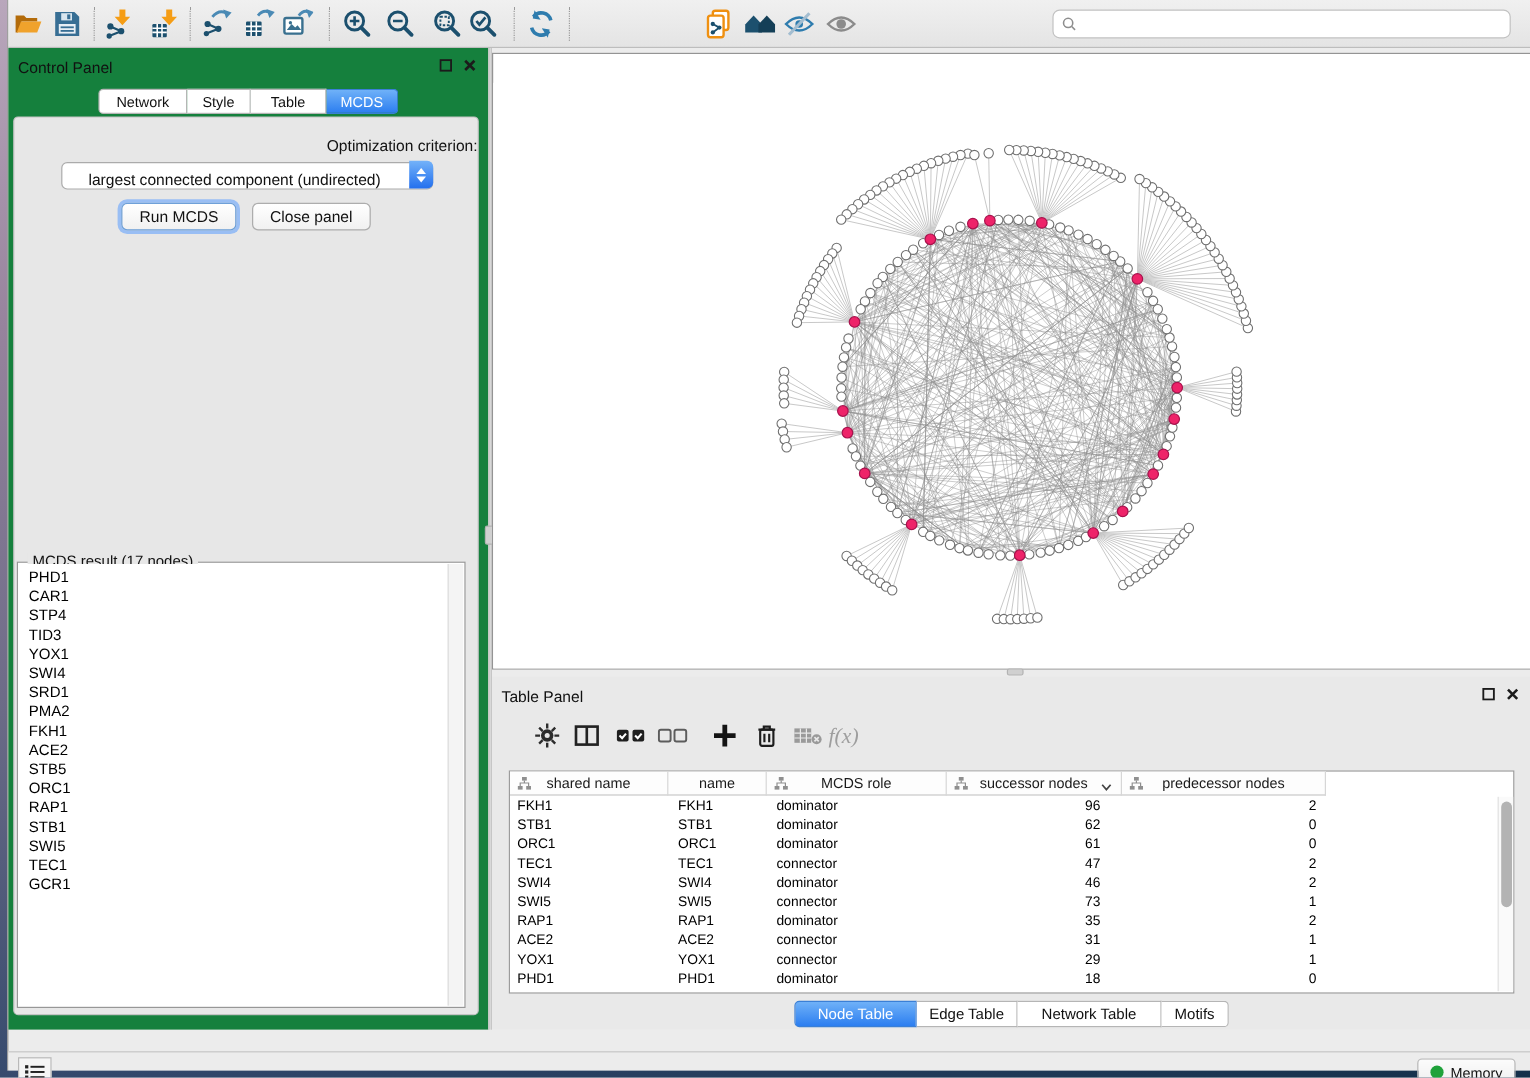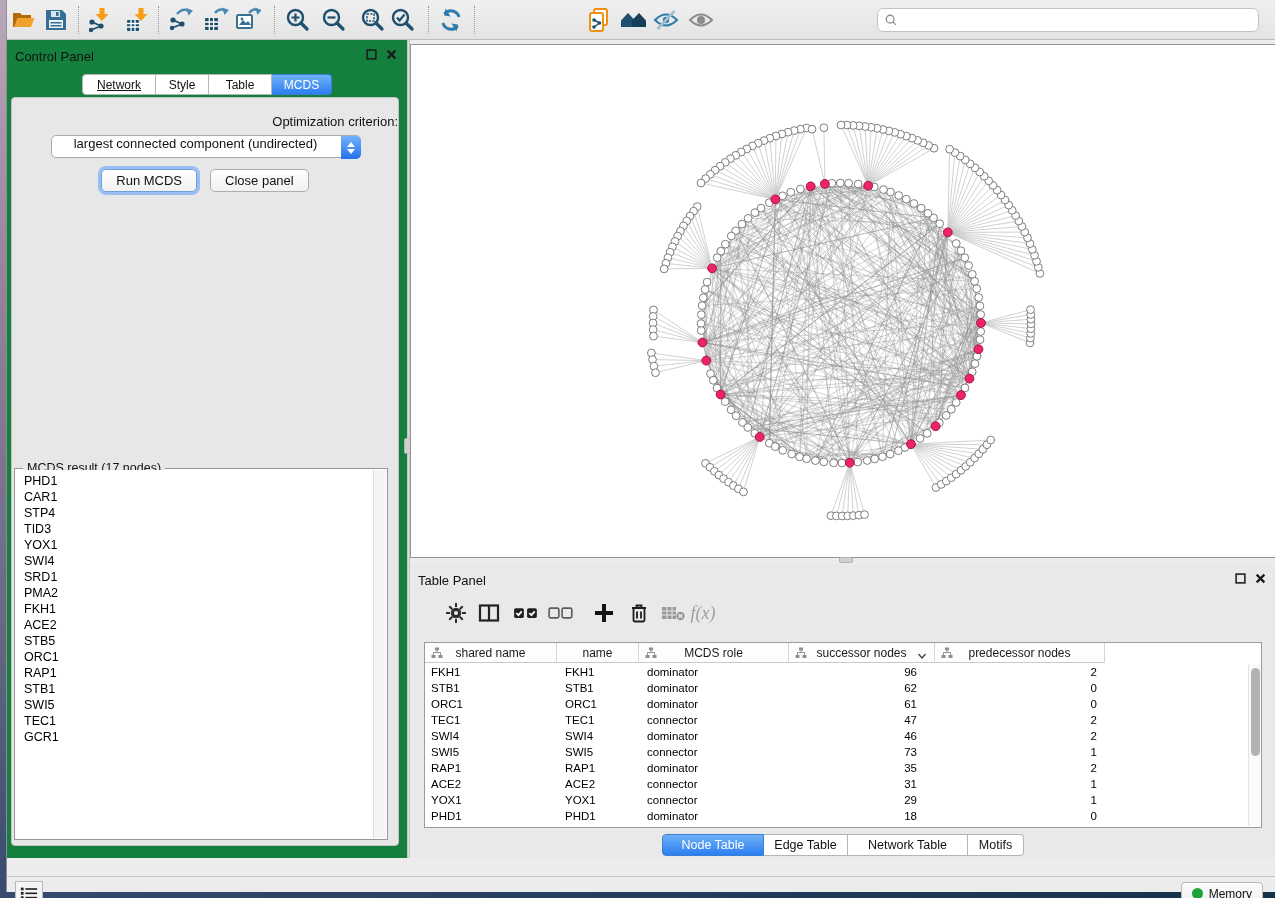--- a/index.html
+++ b/index.html
@@ -22,21 +22,21 @@
   .panel-title{position:absolute;left:8px;top:9px;font-size:13px;color:#111}
   .win-icons{position:absolute;right:10px;top:9px;display:flex;gap:9px}
   .win-icons span{width:11px;height:11px;display:inline-flex}
   .ctrl-tabs{position:absolute;top:34px;left:0;width:100%;display:flex;justify-content:center}
   .seg{height:21px;font-size:12px;display:flex;align-items:center;justify-content:center;background:#fff;border:1px solid #b5b5b5;border-left:none;color:#111}
   .seg:first-child{border-left:1px solid #b5b5b5;border-radius:4px 0 0 4px}
   .seg:last-child{border-radius:0 4px 4px 0}
   .seg.sel{background:linear-gradient(#6fb1f8,#2c7ef0);color:#fff;border-color:#3a7fd6}
   .ctrl-body{position:absolute;left:4px;right:8px;top:57px;bottom:12px;background:#e7e7e7;border:1px solid #c3c3c3;border-radius:4px}
   .opt-label{position:absolute;top:16px;width:100%;text-align:right;font-size:13px;color:#111}
-  .mac-select{position:absolute;top:37px;left:39px;width:310px;height:23px;background:#fff;border:1px solid #ababab;border-radius:5px;display:flex;align-items:flex-start}
+  .mac-select{position:absolute;top:37px;left:39px;width:310px;height:23px;background:#fff;border:1px solid #ababab;border-radius:5px;display:flex;align-items:flex-end}
   .mac-select .val{flex:1;text-align:center;font-size:13px;color:#111;padding-right:2px}
   .stepper{width:20px;height:23px;margin-right:-1px;border-radius:0 5px 5px 0;background:linear-gradient(#73b2f9,#2470ee);display:flex;flex-direction:column;align-items:center;justify-content:center;gap:2px}
   .stepper i{width:0;height:0;border-left:4px solid transparent;border-right:4px solid transparent}
   .stepper .up{border-bottom:5px solid #fff}
   .stepper .dn{border-top:5px solid #fff}
   .btn-row{position:absolute;top:71px;width:100%;display:flex;justify-content:center;gap:13px}
   .mac-btn{height:23px;padding:0 14px;background:linear-gradient(#fff,#f1f1f1);border:1px solid #adadad;border-radius:5px;font-size:13px;color:#111;display:flex;align-items:center}
   .mac-btn.focus{box-shadow:0 0 0 3px rgba(110,168,250,.65);border-color:#6ea0d8}
   .result-box{position:absolute;left:2px;right:10px;top:370px;height:372px;border:1px solid #979797;background:#fff}
   .result-legend{position:absolute;top:-8px;left:8px;background:#e7e7e7;padding:0 4px;font-size:12.5px;color:#111}
@@ -241,21 +241,21 @@
             <rect x="1" y="1" width="8" height="8" fill="none" stroke="#1b1b1b" stroke-width="1.4"></rect>
           </svg>
         </span>
       <span>
           <svg viewBox="0 0 10 10">
             <path d="M1.5 1.5l7 7M8.5 1.5l-7 7" stroke="#1b1b1b" stroke-width="2"></path>
           </svg>
         </span>
     </div>
     <div class="ctrl-tabs" id="ctrl-tabs">
-        <div class="seg" style="width: 74px; text-decoration: underline;">Network</div>
+        <div class="seg" style="width: 74px;">Network</div>
         <div class="seg" style="width: 53px;">Style</div>
         <div class="seg" style="width: 63px;">Table</div>
         <div class="seg sel" style="width: 60px;">MCDS</div>
       </div>
     <div class="ctrl-body">
       <div class="opt-label">Optimization criterion:</div>
       <div class="mac-select">
         <span class="val">largest connected component (undirected)</span>
         <span class="stepper">
             <i class="up"></i>

